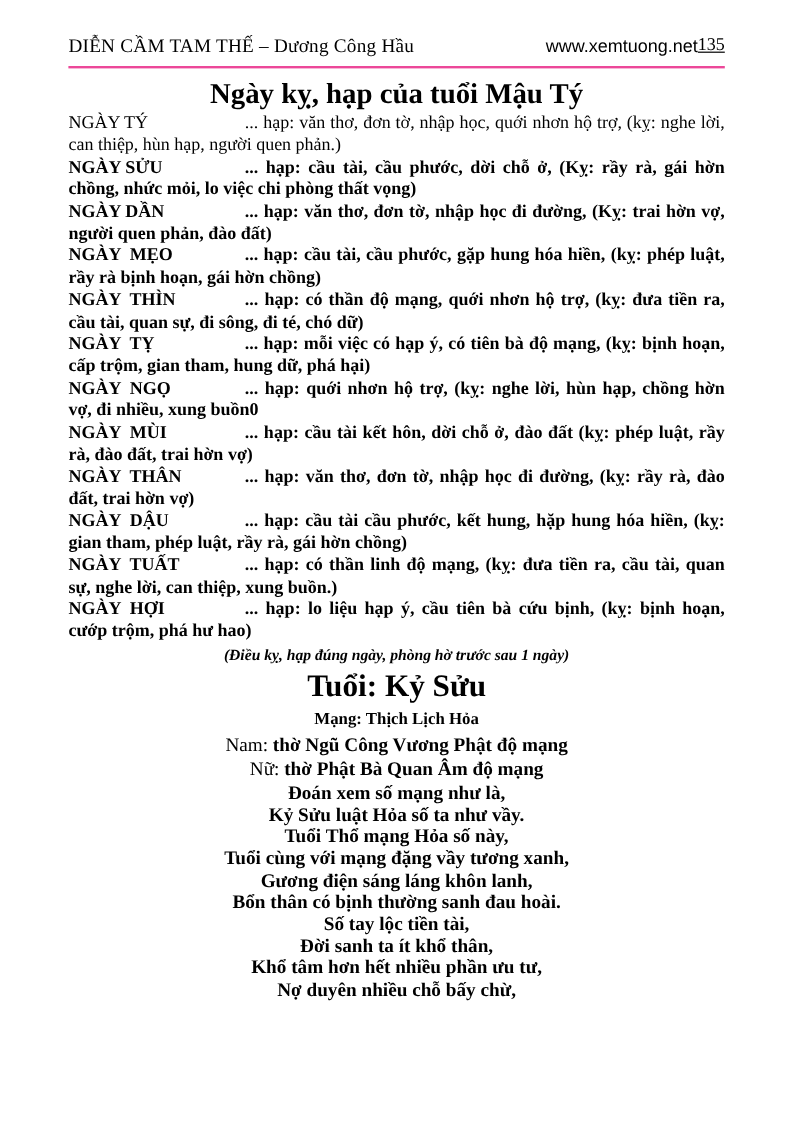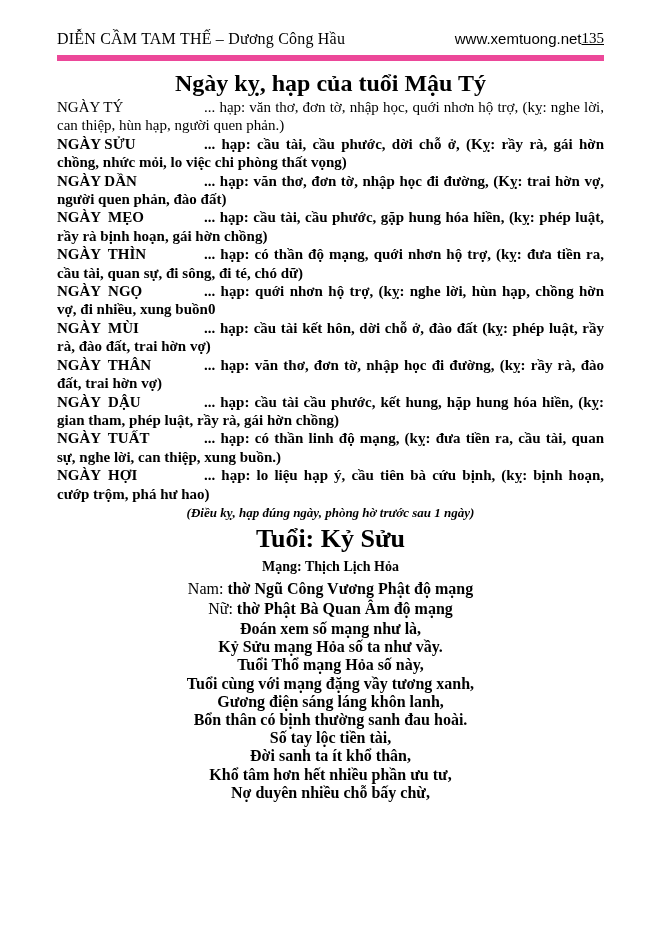--- a/index.html
+++ b/index.html
@@ -12,21 +12,21 @@
     font-family: "Liberation Serif", "DejaVu Serif", serif;
     box-sizing: border-box;
     padding: 30px 57px 0 57px;
     overflow: hidden;
   }
   
   .header {
     display: flex;
     justify-content: space-between;
     align-items: baseline;
-    border-bottom: 6px solid #ec4899;
+    border-bottom: 2px solid #ec4899;
     padding-bottom: 7px;
   }
   .header .book-title {
     font-size: 16px;
     letter-spacing: 0.2px;
   }
   .header .right {
     display: flex;
     align-items: center;
   }
@@ -117,20 +117,21 @@
   <p class="entry"><span class="day">NGÀY TÝ</span><span class="txt">...  hạp: văn thơ, đơn tờ, nhập học, quới nhơn hộ trợ, (kỵ: nghe lời, can thiệp, hùn hạp, người quen phản.)</span></p>
 
   <p class="entry bold"><span class="day">NGÀY SỬU</span><span class="txt">...  hạp: cầu tài, cầu phước, dời chỗ ở, (Kỵ: rầy rà, gái hờn chồng, nhức mỏi, lo việc chi phòng thất vọng)</span></p>
 
   <p class="entry bold"><span class="day">NGÀY DẦN</span><span class="txt">...  hạp: văn thơ, đơn tờ, nhập học đi đường, (Kỵ: trai hờn vợ, người quen phản, đào đất)</span></p>
 
   <p class="entry bold"><span class="day">NGÀY  MẸO</span><span class="txt">...  hạp: cầu tài, cầu phước, gặp hung hóa hiền, (kỵ: phép luật, rầy rà bịnh hoạn, gái hờn chồng)</span></p>
 
   <p class="entry bold"><span class="day">NGÀY  THÌN</span><span class="txt">...  hạp: có thần độ mạng, quới nhơn hộ trợ, (kỵ: đưa tiền ra, cầu tài, quan sự, đi sông, đi té, chó dữ)</span></p>
 
+  <p class="entry bold"><span class="day">NGÀY  TỴ</span><span class="txt">...  hạp: mỗi việc có hạp ý, có tiên bà độ mạng, (kỵ: bịnh hoạn, cấp trộm, gian tham, hung dữ, phá hại)</span></p>
 
   <p class="entry bold"><span class="day">NGÀY  NGỌ</span><span class="txt">...  hạp: quới nhơn hộ trợ, (kỵ: nghe lời, hùn hạp, chồng hờn vợ, đi nhiều, xung buồn0</span></p>
 
   <p class="entry bold"><span class="day">NGÀY  MÙI</span><span class="txt">...  hạp: cầu tài kết hôn, dời chỗ ở, đào đất (kỵ: phép luật, rầy rà, đào đất, trai hờn vợ)</span></p>
 
   <p class="entry bold"><span class="day">NGÀY  THÂN</span><span class="txt">...  hạp: văn thơ, đơn tờ, nhập học đi đường, (kỵ: rầy rà, đào đất, trai hờn vợ)</span></p>
 
   <p class="entry bold"><span class="day">NGÀY  DẬU</span><span class="txt">...  hạp: cầu tài cầu phước, kết hung, hặp hung hóa hiền, (kỵ: gian tham, phép luật, rầy rà, gái hờn chồng)</span></p>
 
   <p class="entry bold"><span class="day">NGÀY  TUẤT</span><span class="txt">...  hạp: có thần linh độ mạng, (kỵ: đưa tiền ra, cầu tài, quan sự, nghe lời, can thiệp, xung buồn.)</span></p>
@@ -142,21 +143,21 @@
 
   <h2 class="age-title">Tuổi: Kỷ Sửu</h2>
   <h3 class="menh-title">Mạng: Thịch Lịch Hỏa</h3>
 
   <p class="worship"><span class="w-label">Nam:</span><span class="w-text"> thờ Ngũ Công Vương Phật độ mạng</span></p>
   <p class="worship"><span class="w-label">Nữ:</span><span class="w-text"> thờ Phật Bà Quan Âm độ mạng</span></p>
 
   <div class="poem" id="poem">
   <p class="poem-line">Đoán xem số mạng như là,</p>
 
-  <p class="poem-line">Kỷ Sửu mạng Hỏa số ta như vầy.</p>
+  <p class="poem-line">Kỷ Sửu luật Hỏa số ta như vầy.</p>
 
   <p class="poem-line">Tuổi Thổ mạng Hỏa số này,</p>
 
   <p class="poem-line">Tuổi cùng với mạng đặng vầy tương xanh,</p>
 
   <p class="poem-line">Gương điện sáng láng khôn lanh,</p>
 
   <p class="poem-line">Bổn thân có bịnh thường sanh đau hoài.</p>
 
   <p class="poem-line">Số tay lộc tiền tài,</p>

